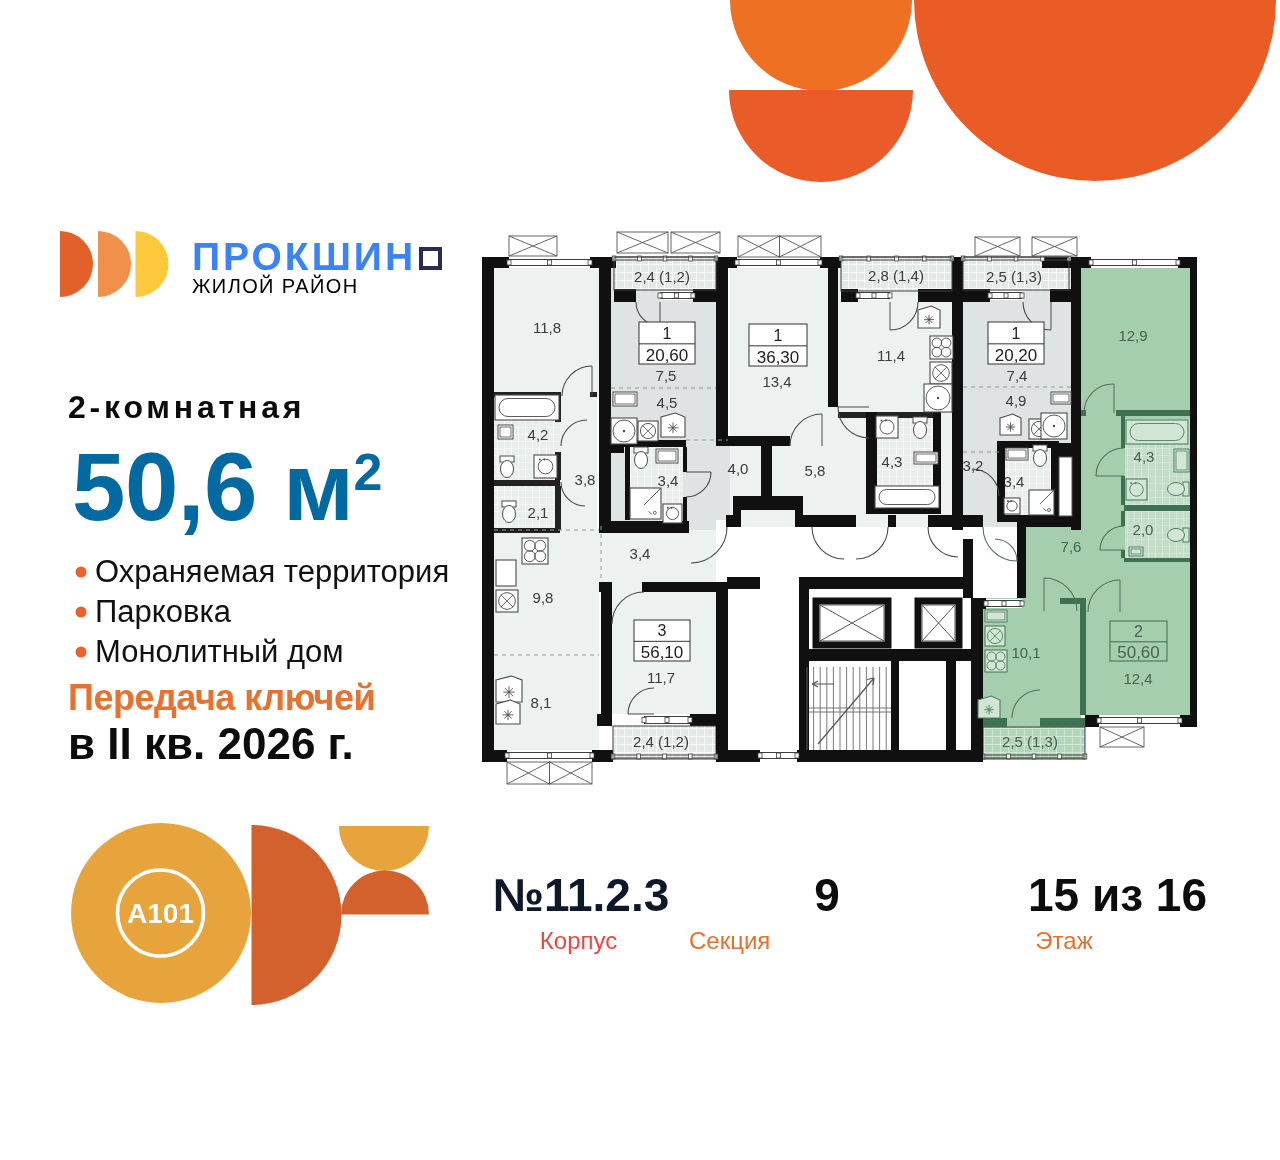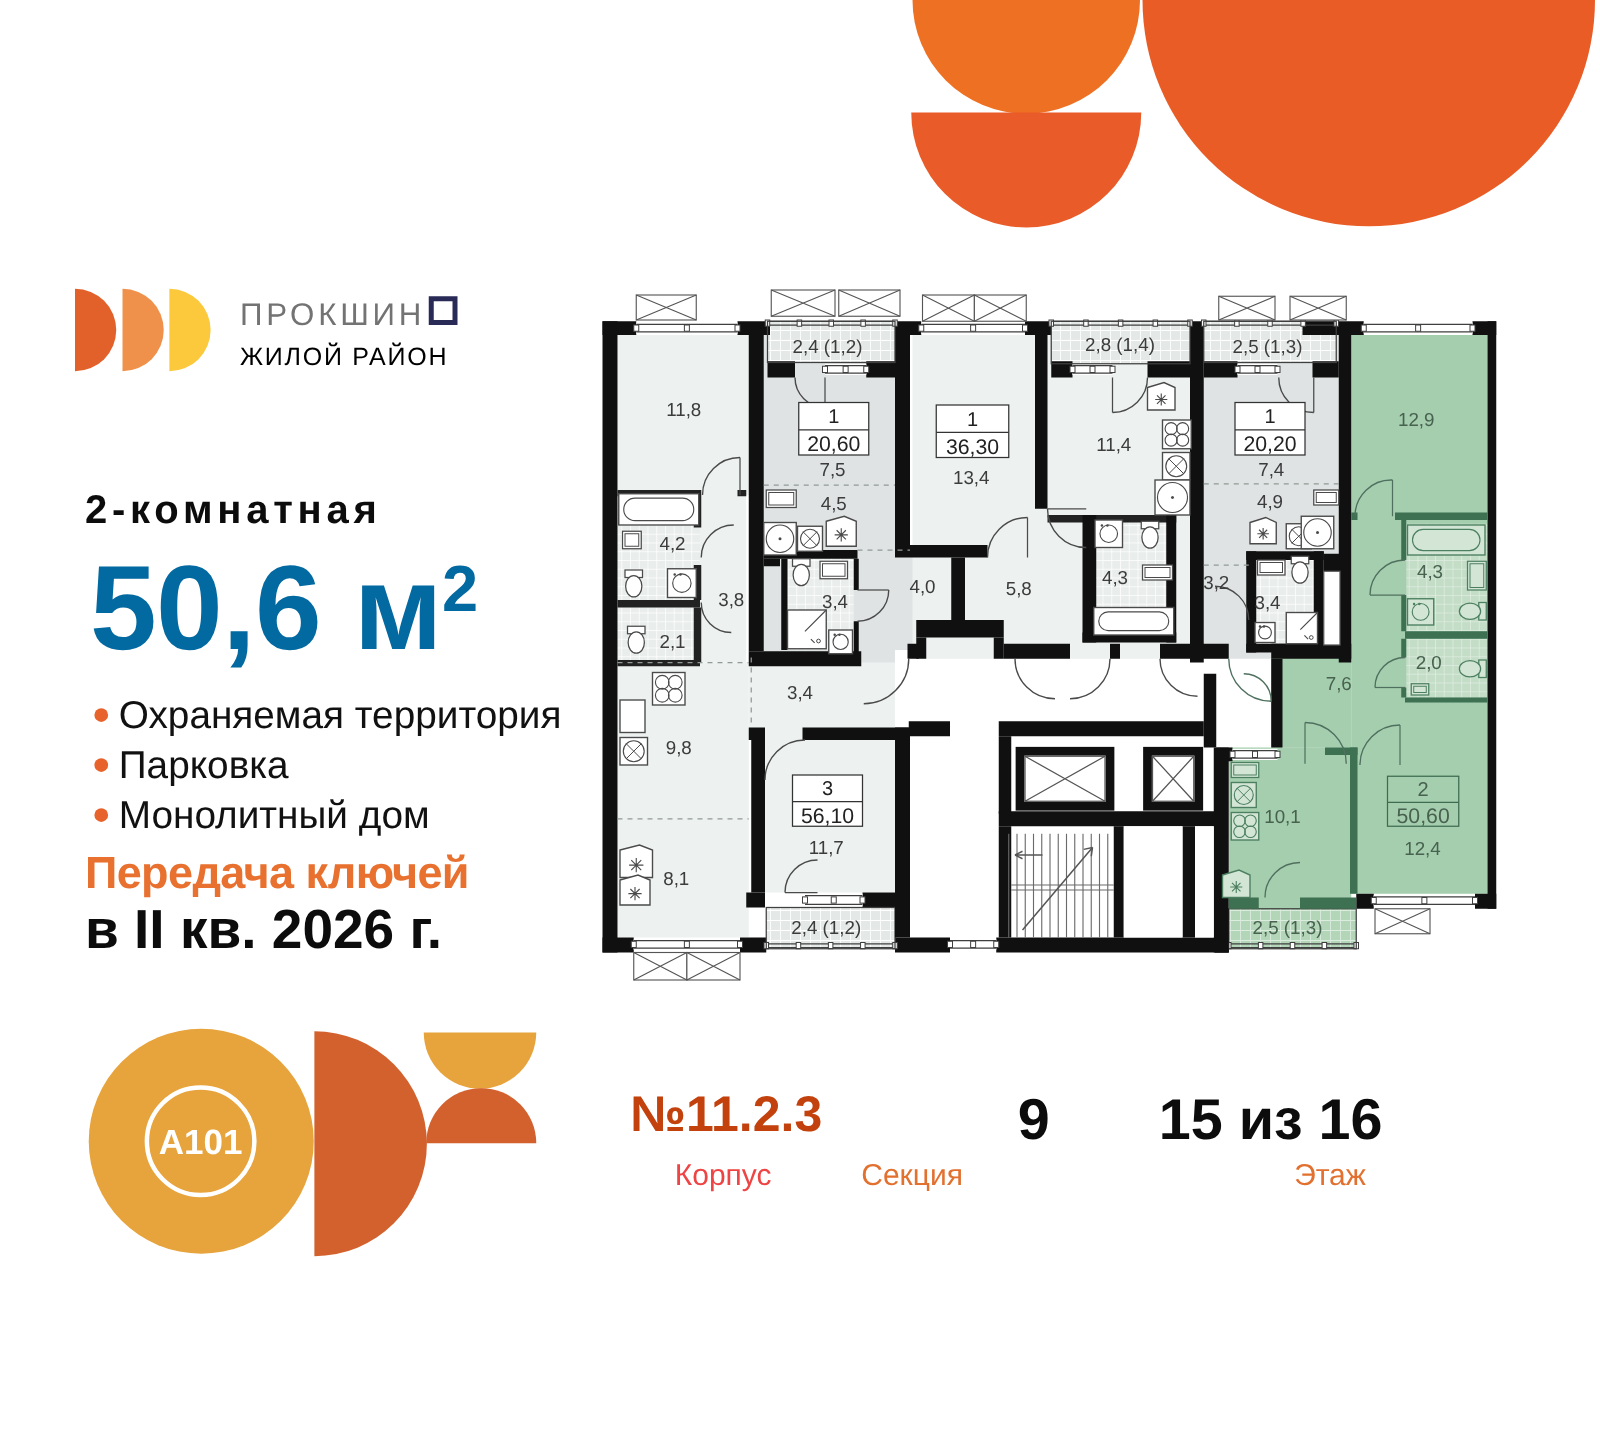--- a/index.html
+++ b/index.html
@@ -12,37 +12,37 @@
   <path d="M60 231 A33 33 0 0 1 60 297 Z" fill="#e2612b"></path>
   <path d="M98 231 A33 33 0 0 1 98 297 Z" fill="#f0914b"></path>
   <path d="M135.5 231 A33 33 0 0 1 135.5 297 Z" fill="#fbc93b"></path>
   <circle cx="161" cy="913" r="90" fill="#e7a33c"></circle>
   <circle cx="160.5" cy="913" r="43" fill="none" stroke="#fff" stroke-width="3.6"></circle>
   <text x="160.5" y="923" font-size="28" font-weight="700" fill="#fff" text-anchor="middle" font-family="Liberation Sans, sans-serif">A101</text>
   <path d="M251.5 825 A90 90 0 0 1 251.5 1005 Z" fill="#d2612e"></path>
   <path d="M339 826 A45 45 0 0 0 429 826 Z" fill="#e7a33c"></path>
   <path d="M341 914.5 A44 44 0 0 1 429 914.5 Z" fill="#d2612e"></path>
 </svg>
-<div class="abs" style="left:192px;top:237px;font-size:25px;font-weight:400;color:#737373;letter-spacing:3px;line-height:1">ПРОКШИН<span style="display:inline-block;width:15px;height:15px;border:4.5px solid #2a2a57;margin-left:3px"></span></div>
+<div class="abs" style="left:192px;top:237px;font-size:39px;font-weight:700;color:#3b82f6;letter-spacing:3px;line-height:1">ПРОКШИН<span style="display:inline-block;width:15px;height:15px;border:4.5px solid #2a2a57;margin-left:3px"></span></div>
 <div class="abs" style="left:192px;top:276px;font-size:20px;color:#000000;letter-spacing:1.4px;line-height:1">ЖИЛОЙ РАЙОН</div>
 <div class="abs" style="left:68px;top:391px;font-size:32px;font-weight:700;color:#0c0c0c;line-height:1;letter-spacing:3.8px">2-комнатная</div>
 <div class="abs" style="left:72px;top:439px;font-size:96px;font-weight:700;color:#0369a1;line-height:1;letter-spacing:-0.5px">50,6 м<span style="font-size:52px;vertical-align:30px;letter-spacing:0">2</span></div>
 <svg class="abs" style="left:0;top:0" width="120" height="700">
   <circle cx="81" cy="572" r="5.5" fill="#e8632c"></circle>
   <circle cx="81" cy="612" r="5.5" fill="#e8632c"></circle>
   <circle cx="81" cy="652" r="5.5" fill="#e8632c"></circle>
 </svg>
 <div class="abs" style="left:95px;top:552px;font-size:31px;color:#111;line-height:40px">Охраняемая территория<br>Парковка<br>Монолитный дом</div>
 <div class="abs" style="left:68px;top:680px;font-size:36px;font-weight:700;color:#e8712f;line-height:1;letter-spacing:-0.5px">Передача ключей</div>
 <div class="abs" style="left:68px;top:722px;font-size:44px;font-weight:700;color:#0c0c0c;line-height:1">в II кв. 2026 г.</div>
-<div class="abs" style="left:441px;top:872px;width:280px;text-align:center;font-size:40px;font-weight:700;color:#c2410c;line-height:1">№11.2.3</div>
+<div class="abs" style="left:441px;top:872px;width:280px;text-align:center;font-size:46px;font-weight:700;color:#0f172a;line-height:1">№11.2.3</div>
 <div class="abs" style="left:441px;top:929px;width:275px;text-align:center;font-size:24px;color:#ef4444;line-height:1">Корпус</div>
 <div class="abs" style="left:687px;top:872px;width:280px;text-align:center;font-size:46px;font-weight:700;color:#0c0c0c;line-height:1">9</div>
 <div class="abs" style="left:689px;top:929px;width:280px;font-size:24px;color:#e2702f;line-height:1">Секция</div>
-<div class="abs" style="left:927px;top:872px;width:280px;text-align:left;font-size:46px;font-weight:700;color:#0c0c0c;line-height:1">15 из 16</div>
+<div class="abs" style="left:927px;top:872px;width:280px;text-align:right;font-size:46px;font-weight:700;color:#0c0c0c;line-height:1">15 из 16</div>
 <div class="abs" style="left:924px;top:929px;width:280px;text-align:center;font-size:24px;color:#e2702f;line-height:1">Этаж</div>
 <svg style="position:absolute;left:470px;top:225px" width="770" height="575" viewBox="470 225 770 575" font-family="Liberation Sans, sans-serif">
 <defs>
 <pattern id="g1" width="7" height="7" patternUnits="userSpaceOnUse">
   <rect width="7" height="7" fill="#e9edeb"></rect>
   <path d="M0 0H7M0 0V7" stroke="#ffffff" stroke-width="1.2" fill="none"></path>
 </pattern>
 <pattern id="g2" width="7" height="7" patternUnits="userSpaceOnUse">
   <rect width="7" height="7" fill="#c3ddc7"></rect>
   <path d="M0 0H7M0 0V7" stroke="#e0eee2" stroke-width="1.2" fill="none"></path>

